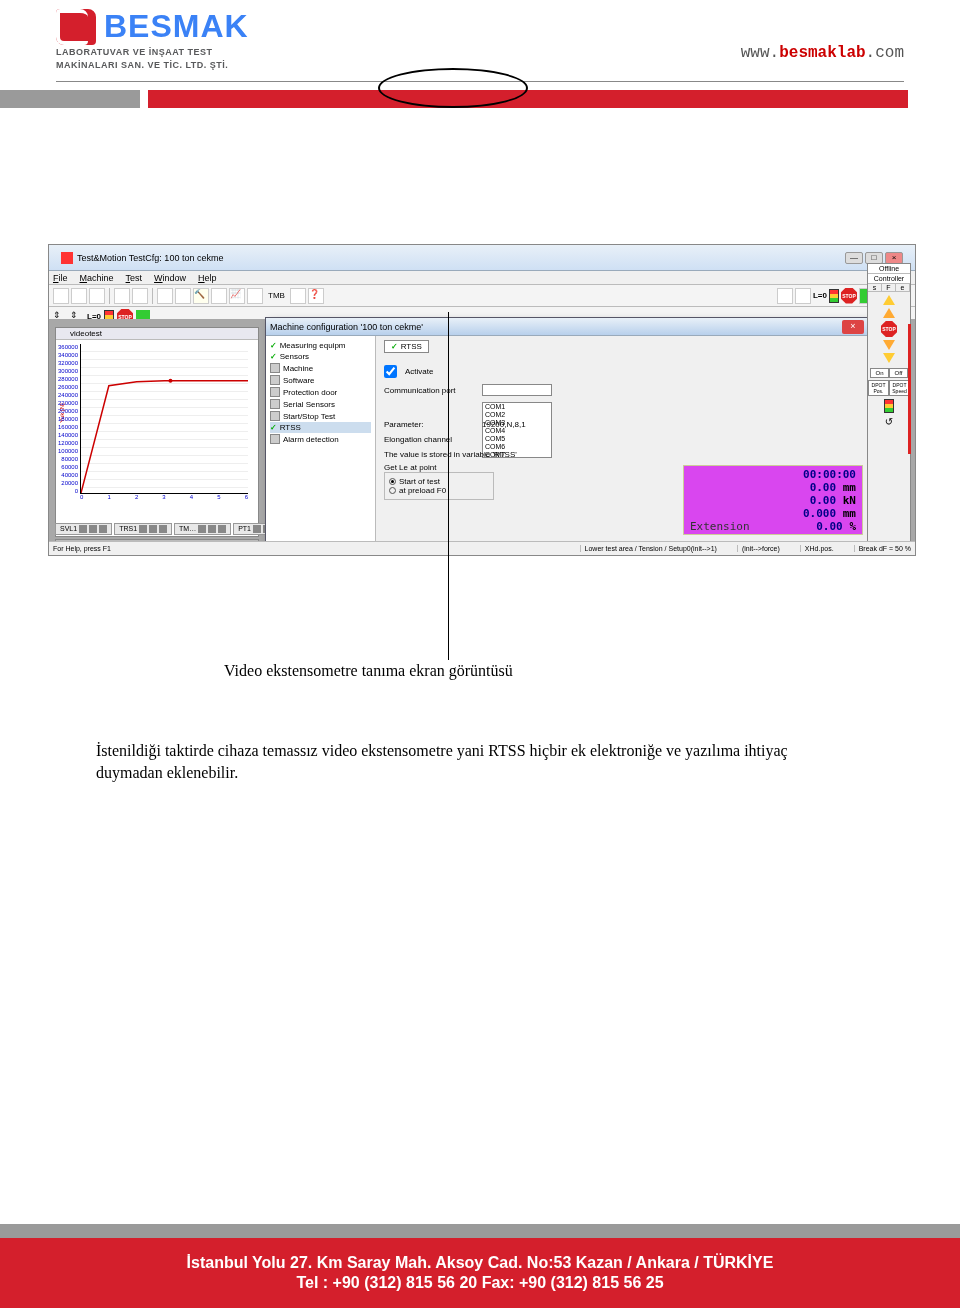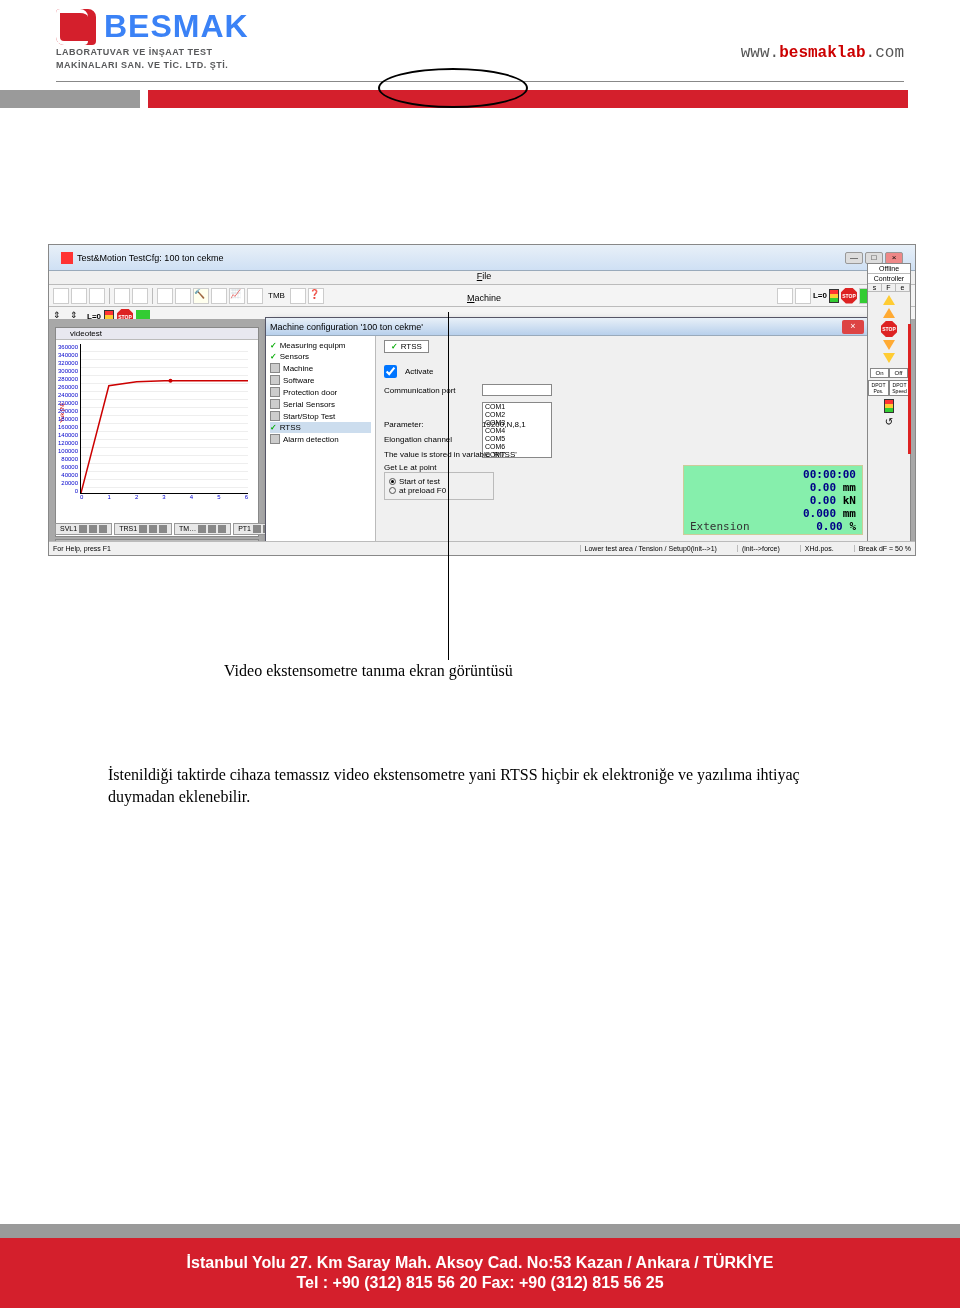--- a/index.html
+++ b/index.html
@@ -20,21 +20,21 @@
   
   
   .app-shot { position: absolute; left: 48px; top: 244px; width: 868px; height: 312px; border: 1px solid #888; background: #dcdcdc; font-size: 9px; font-family: Tahoma, sans-serif; overflow: hidden; }
   .titlebar { height: 26px; background: linear-gradient(#e8f0f8,#cfe0f4); border-bottom: 1px solid #9ab; display: flex; align-items: center; padding: 0 12px; }
   .titlebar-icon { width: 12px; height: 12px; background: #f33; margin-right: 4px; }
   .title-text { flex: 1; font-size: 9px; }
   .win-btns { display: flex; gap: 2px; }
   .win-btn { width: 18px; height: 12px; background: #ddd; border: 1px solid #999; border-radius: 2px; font-size: 8px; text-align: center; line-height: 10px; }
   .win-btn.x { background: #e88; }
   
-  .menubar { height: 14px; background: #f0f0f0; border-bottom: 1px solid #bbb; display: flex; padding-left: 4px; gap: 12px; align-items: center; flex-direction: column; }
+  .menubar { height: 14px; background: #f0f0f0; border-bottom: 1px solid #bbb; display: flex; padding-left: 4px; gap: 12px; align-items: center; }
   .menubar span { font-size: 9px; text-decoration: underline; text-decoration-color: transparent; }
   .menubar span::first-letter { text-decoration: underline; }
   
   .toolbar { height: 22px; background: #f4f4f4; border-bottom: 1px solid #bbb; display: flex; align-items: center; padding: 0 4px; gap: 2px; }
   .tb-icon { width: 16px; height: 16px; border: 1px solid #ccc; background: #fff; display: inline-block; }
   .tb-sep { width: 1px; height: 16px; background: #bbb; margin: 0 2px; }
   .tmb { font-size: 8px; padding: 0 3px; }
   
   .toolbar2 { height: 20px; background: #f4f4f4; border-bottom: 1px solid #bbb; display: flex; align-items: center; padding: 0 4px; gap: 3px; }
   .t2-icon { width: 14px; height: 14px; display: inline-block; }
@@ -95,36 +95,36 @@
   .ctrl-col { display: flex; flex-direction: column; align-items: center; gap: 3px; padding: 3px; }
   .arrow-up { width: 0; height: 0; border-left: 6px solid transparent; border-right: 6px solid transparent; border-bottom: 10px solid #fc3; }
   .arrow-dn { width: 0; height: 0; border-left: 6px solid transparent; border-right: 6px solid transparent; border-top: 10px solid #fc3; }
   .onoff { display: flex; margin: 2px; }
   .onoff span { flex: 1; border: 1px solid #888; font-size: 6px; text-align: center; padding: 1px; background: #fff; }
   .dpot { display: flex; font-size: 5px; }
   .dpot span { flex: 1; border: 1px solid #888; text-align: center; padding: 1px; background: #fff; }
   .red-bar { position: absolute; right: -1px; top: 60px; width: 3px; height: 130px; background: #d22; }
   
   
-  .readout { position: absolute; right: 52px; bottom: 6px; width: 180px; height: 70px; background: #86efac; border: 1px solid #cc9; font-family: monospace; font-size: 11px; padding: 2px 6px; }
+  .readout { position: absolute; right: 52px; bottom: 6px; width: 180px; height: 70px; background: #d946ef; border: 1px solid #cc9; font-family: monospace; font-size: 11px; padding: 2px 6px; }
   .readout .line { display: flex; justify-content: space-between; }
   .readout .lab { color: #333; }
   .readout .val { color: #008; font-weight: bold; }
   .readout .time { color: #008; text-align: right; font-weight: bold; }
   
   
   .ellipse { position: absolute; left: 378px; top: 68px; width: 150px; height: 40px; border: 2px solid #000; border-radius: 50%; pointer-events: none; z-index: 10; }
   
   
   .statusbar { position: absolute; left: 0; bottom: 0; right: 0; height: 14px; background: #f0f0f0; border-top: 1px solid #bbb; display: flex; align-items: center; font-size: 7px; padding: 0 4px; gap: 20px; }
   .statusbar .cell { border-left: 1px solid #bbb; padding-left: 4px; }
   
   
   .caption { position: absolute; left: 224px; top: 662px; font-family: 'Times New Roman', serif; font-size: 16px; }
-  .paragraph { position: absolute; left: 108px; top: 740px; width: 740px; font-family: 'Times New Roman', serif; font-size: 16px; line-height: 1.35; margin-top: 24px; }
+  .paragraph { position: absolute; left: 96px; top: 740px; width: 740px; font-family: 'Times New Roman', serif; font-size: 16px; line-height: 1.35; }
   
   
   .callout { position: absolute; left: 448px; top: 312px; width: 1px; height: 348px; background: #000; z-index: 20; }
   
   
   .footer { position: absolute; left: 0; bottom: 0; width: 960px; height: 90px; }
   .footer-bar1 { position: absolute; left: 0; bottom: 70px; right: 0; height: 14px; background: #9a9a9a; }
   .footer-bar2 { position: absolute; left: 0; bottom: 0; right: 0; height: 70px; background: #d41f2c; color: #fff; display: flex; flex-direction: column; align-items: center; justify-content: center; font-family: Arial; }
   .footer-bar2 .l1 { font-size: 16px; font-weight: 700; }
   .footer-bar2 .l2 { font-size: 16px; font-weight: 700; margin-top: 2px; }

